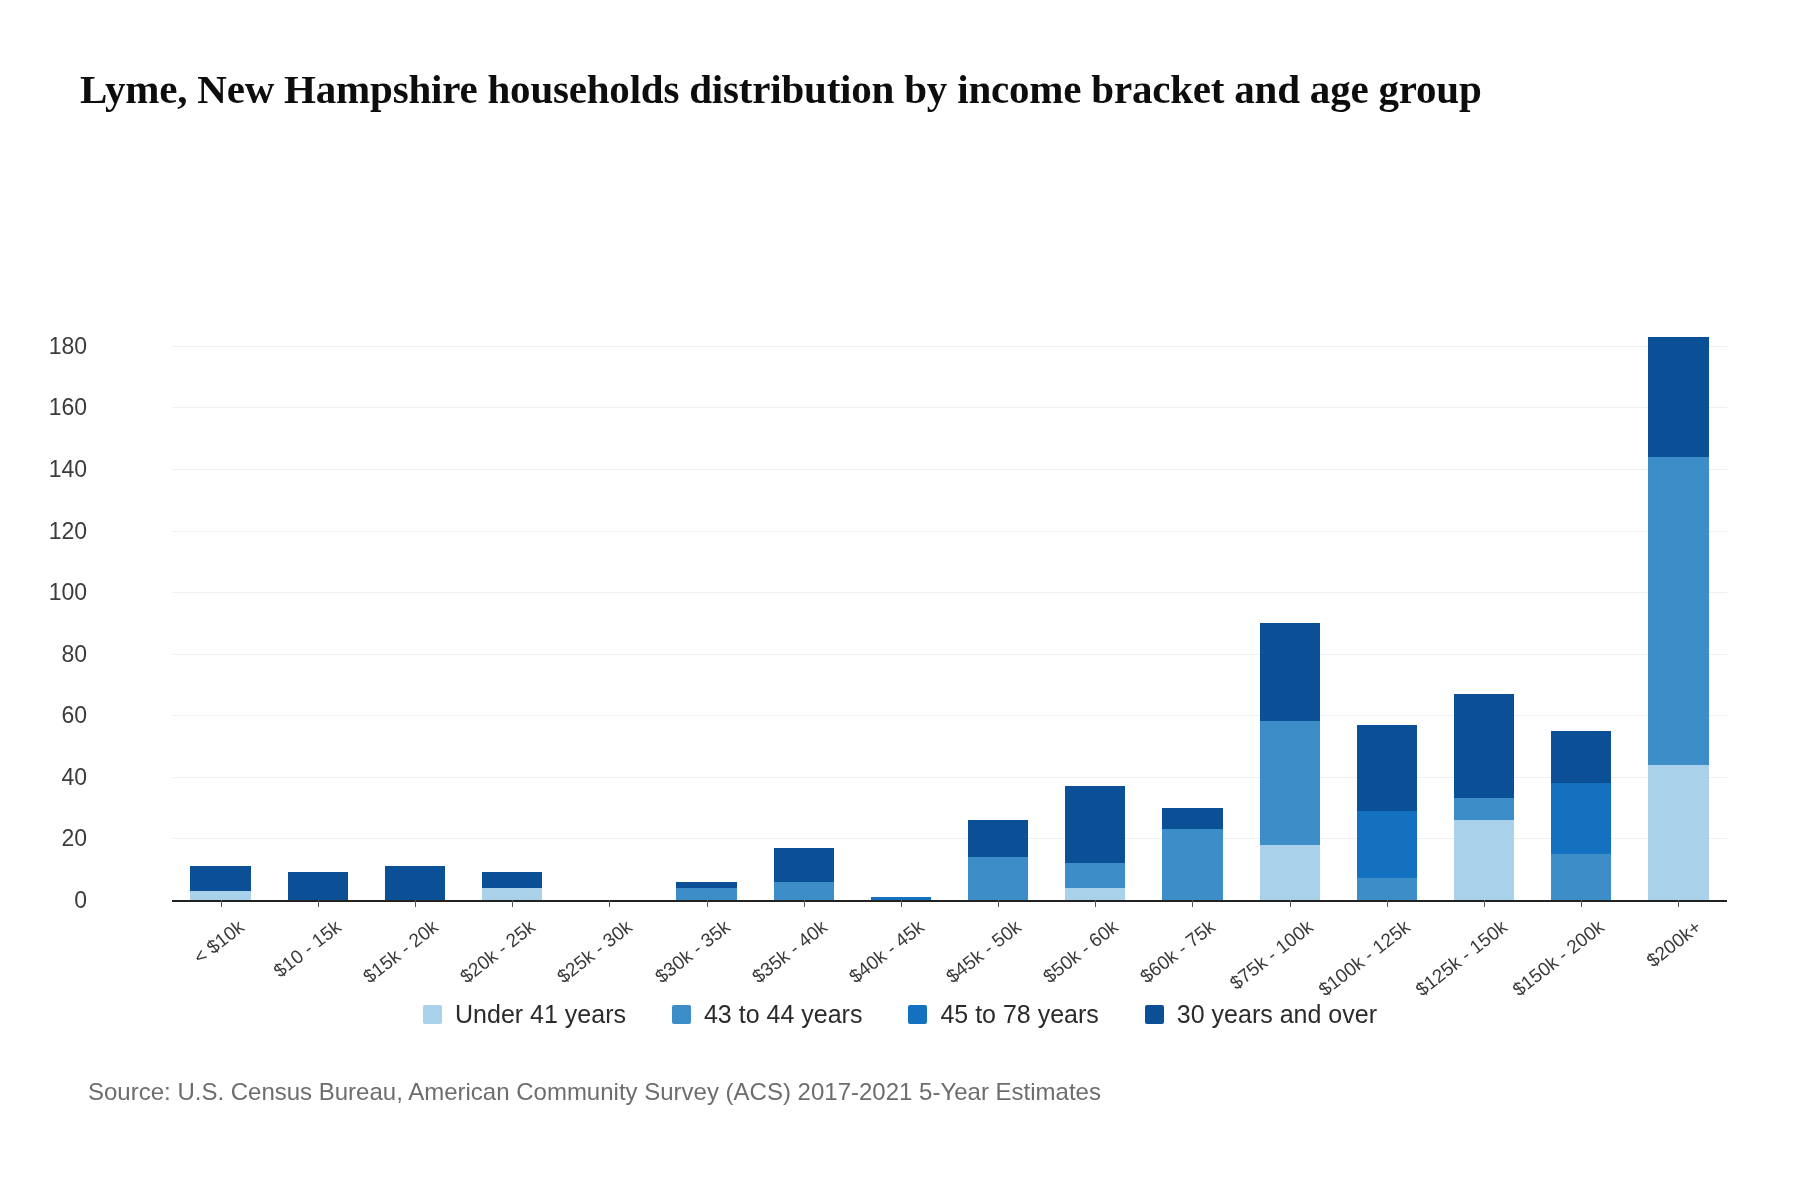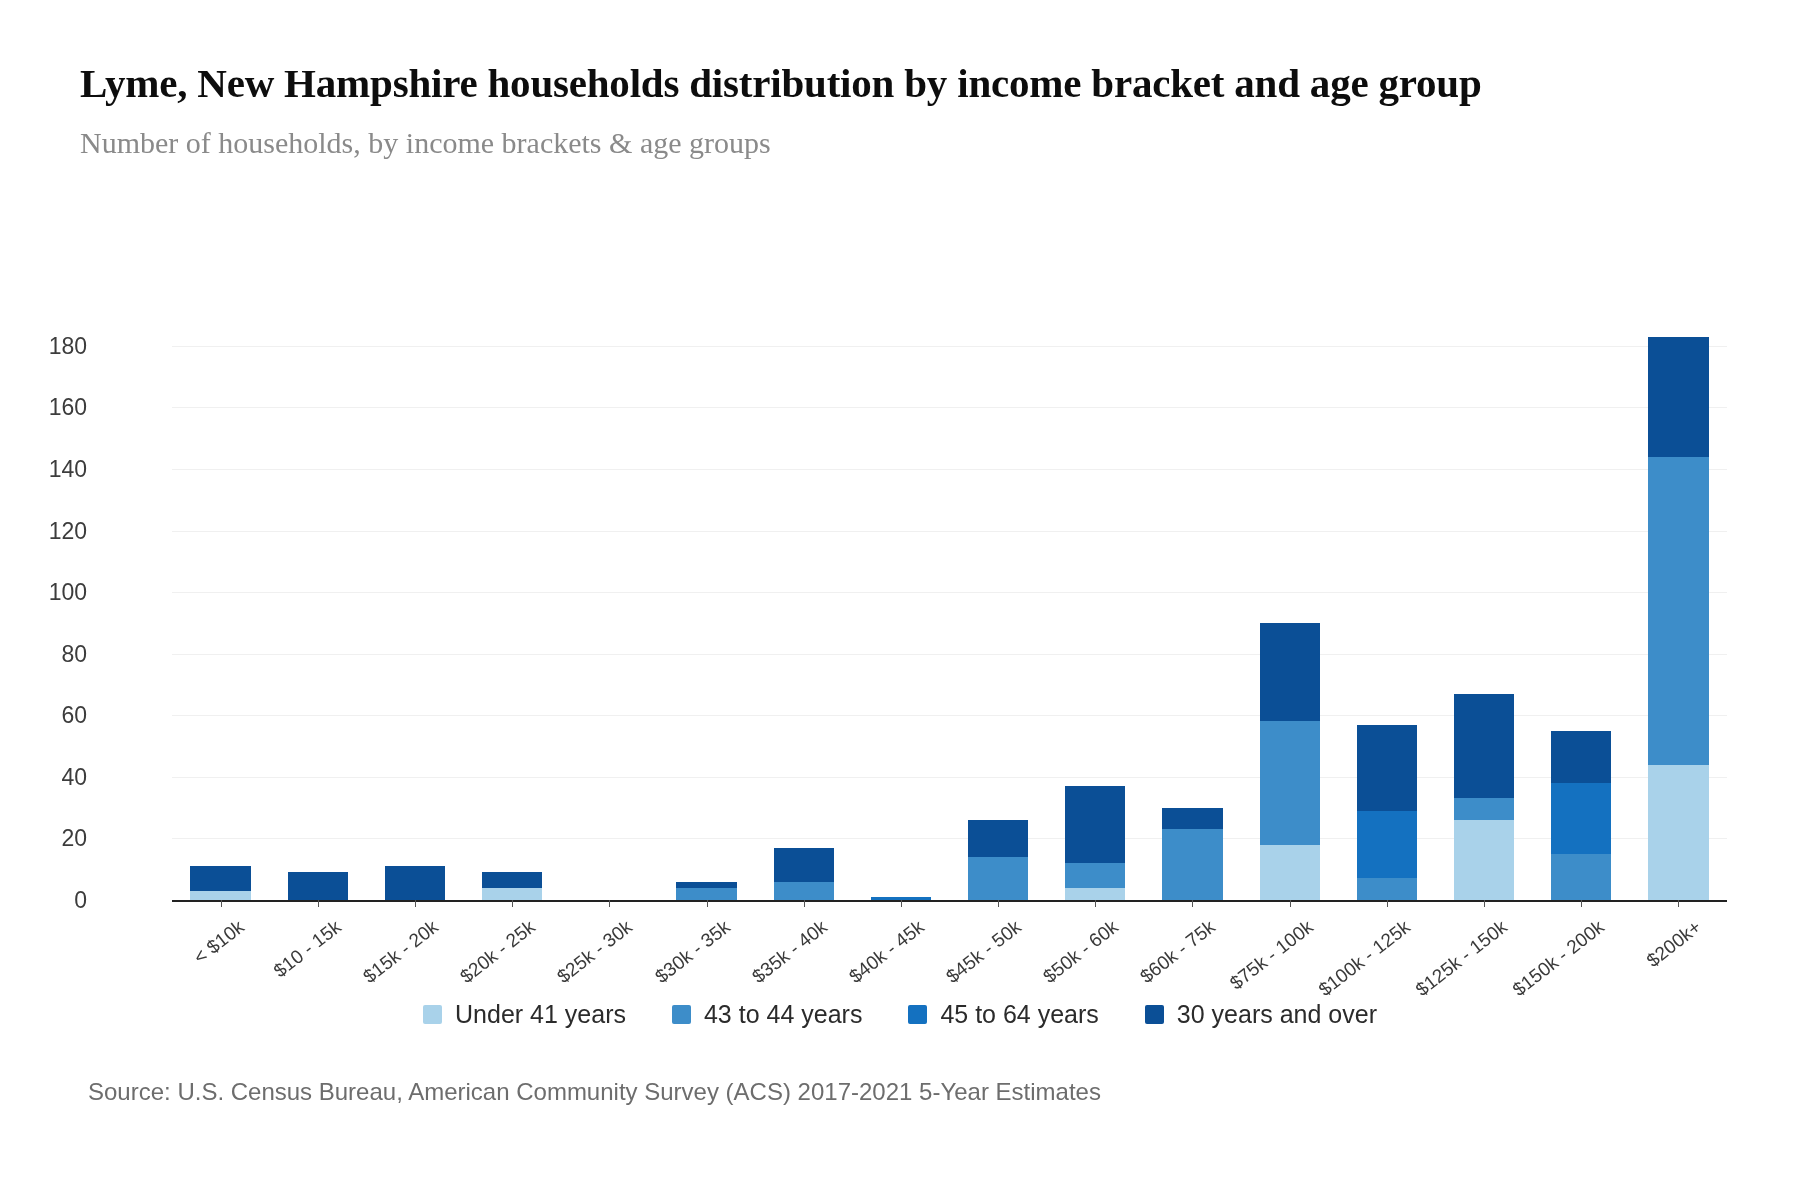--- a/index.html
+++ b/index.html
@@ -19,21 +19,21 @@
     width: 1800px;
     height: 1200px;
     position: relative;
     box-sizing: border-box;
     padding: 0;
   }
   
   .header {
     position: absolute;
     left: 80px;
-    top: 58px;
+    top: 64px;
     width: 1660px;
   }
   .chart-title {
     font-family: "Liberation Serif", serif;
     font-weight: bold;
     font-size: 41px;
     line-height: 1.22;
     color: #0d0d0d;
     letter-spacing: -0.2px;
     margin: 0;
@@ -169,21 +169,20 @@
     color: #090909;
   }
 </style>
 </head>
 <body>
 
 <div class="page">
 
   <div class="header">
     <h1 class="chart-title">Lyme, New Hampshire households distribution by income bracket and age group</h1>
-    <div class="chart-subtitle">Number of households, by income brackets &amp; age groups</div>
   </div>
 
   <div class="plot-wrap">
     <div class="plot" id="plot">
       <div id="gridlines">
           <div class="gridline" style="top: 533.421px;"></div>
           <div class="gridline" style="top: 471.842px;"></div>
           <div class="gridline" style="top: 410.263px;"></div>
           <div class="gridline" style="top: 348.684px;"></div>
           <div class="gridline" style="top: 287.105px;"></div>
@@ -314,21 +313,21 @@
       <div class="legend-item">
         <span class="legend-swatch" style="background: rgb(169, 210, 234);"></span>
         <span class="legend-label">Under 41 years</span>
       </div>
       <div class="legend-item">
         <span class="legend-swatch" style="background: rgb(61, 141, 201);"></span>
         <span class="legend-label">43 to 44 years</span>
       </div>
       <div class="legend-item">
         <span class="legend-swatch" style="background: rgb(20, 113, 192);"></span>
-        <span class="legend-label">45 to 64 years</span>
+        <span class="legend-label">45 to 78 years</span>
       </div>
       <div class="legend-item">
         <span class="legend-swatch" style="background: rgb(11, 79, 150);"></span>
         <span class="legend-label">30 years and over</span>
       </div>
     </div>
 
   <div class="footer">
     <div class="source-text">Source: U.S. Census Bureau, American Community Survey (ACS) 2017-2021 5-Year Estimates</div>
   </div>

